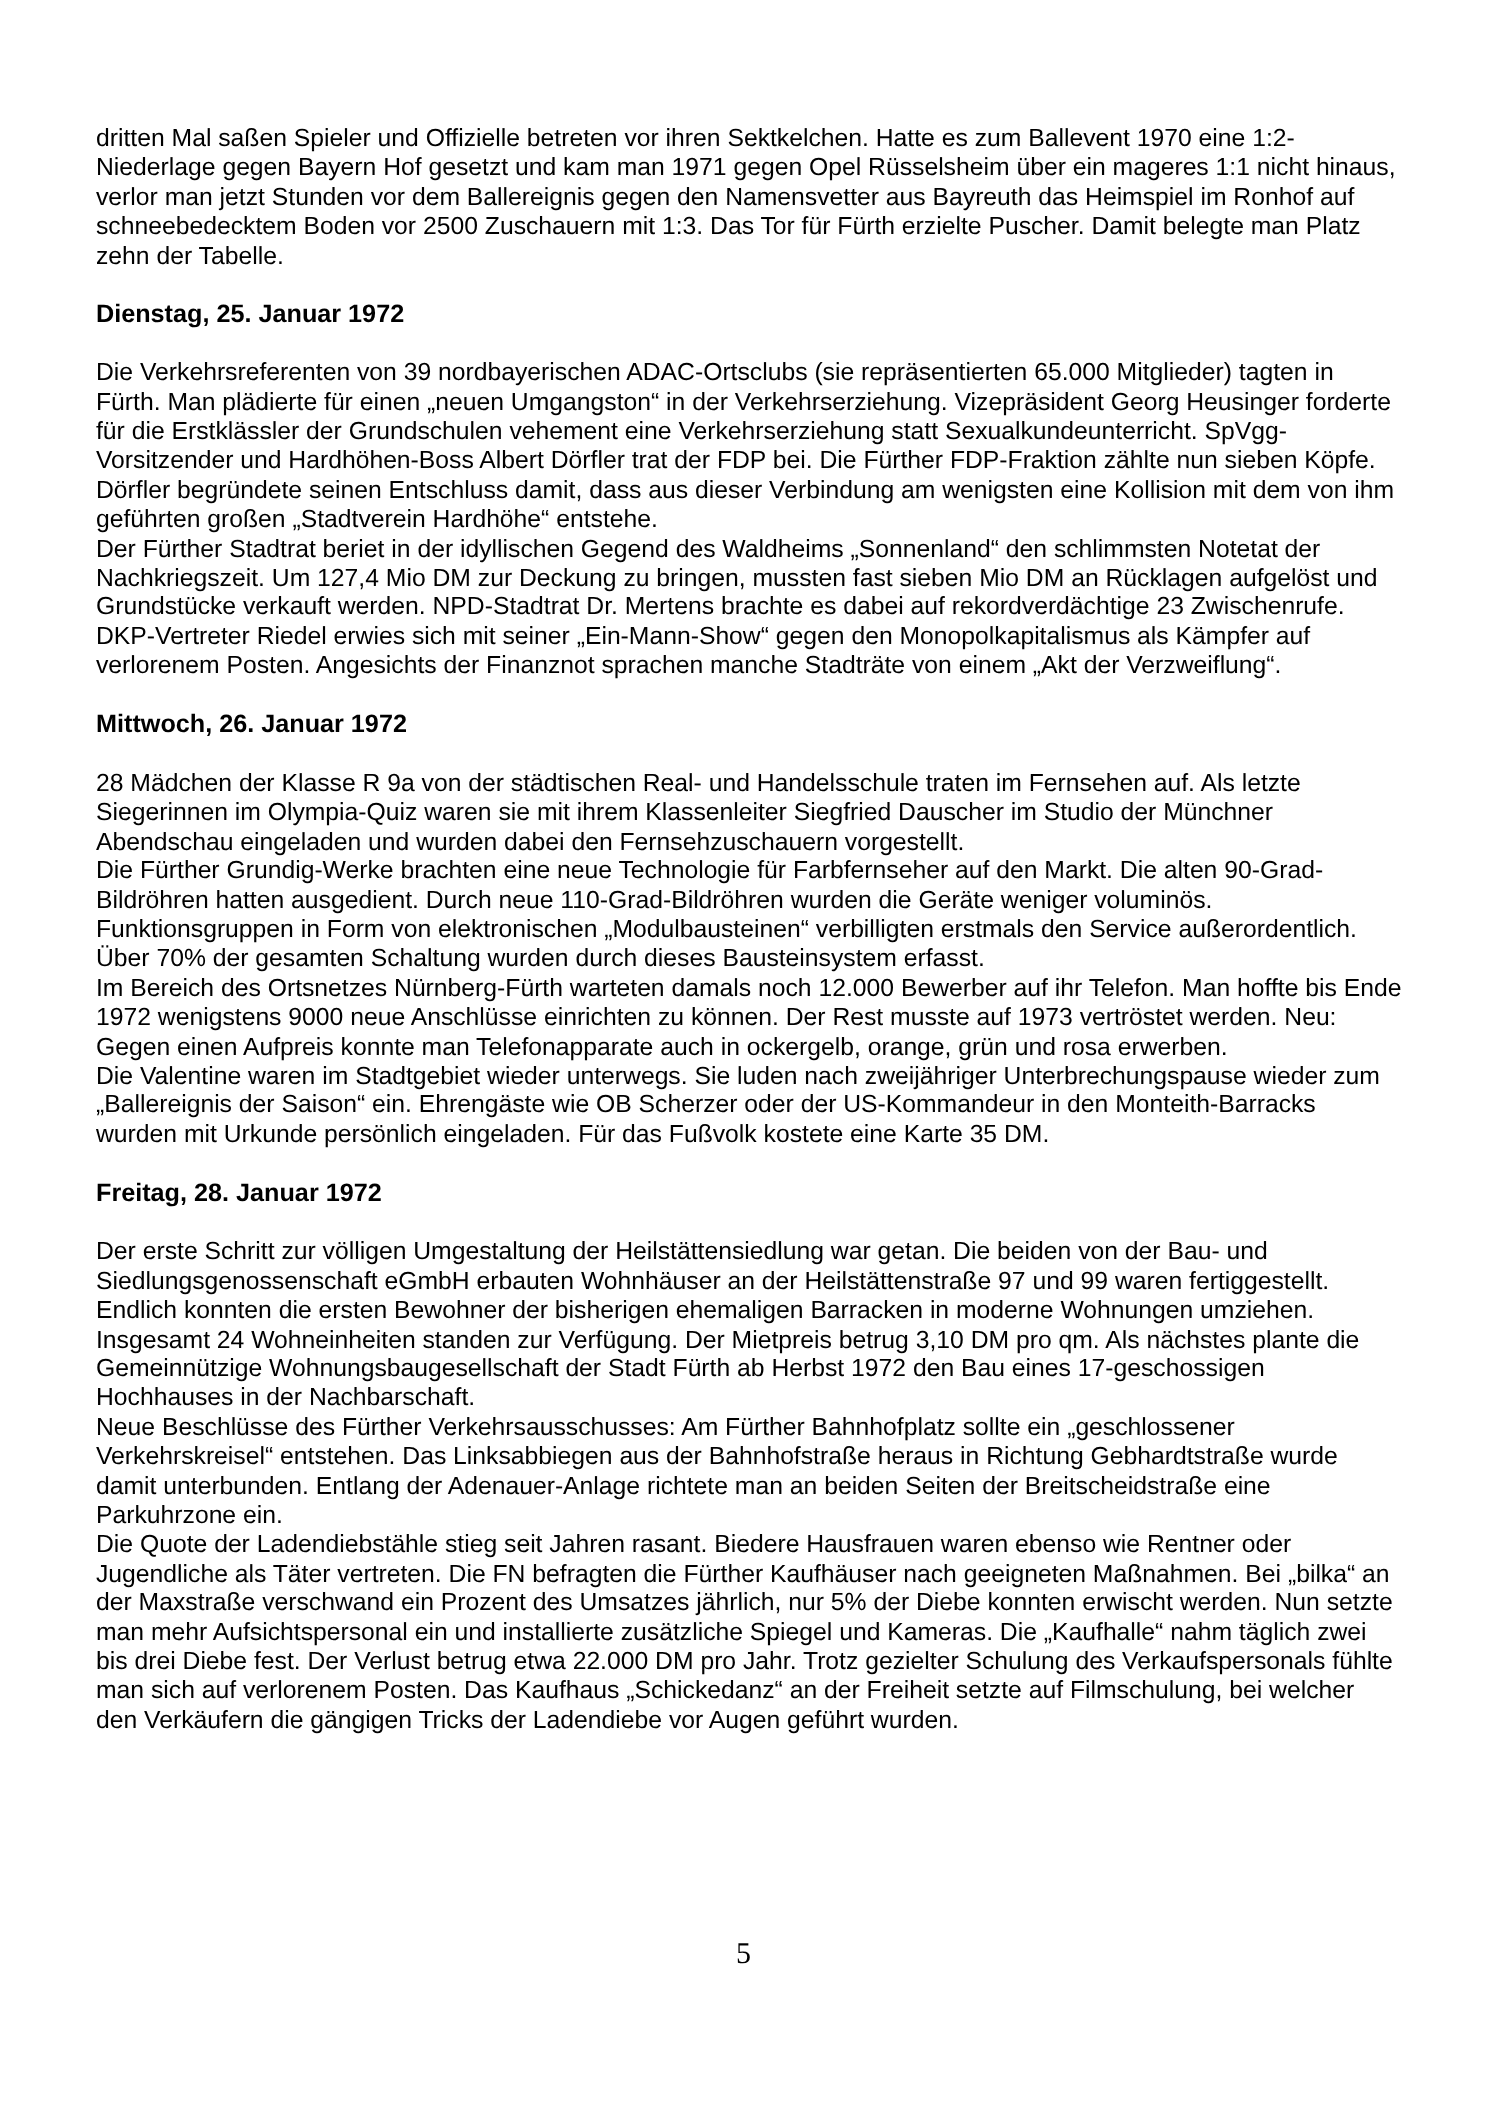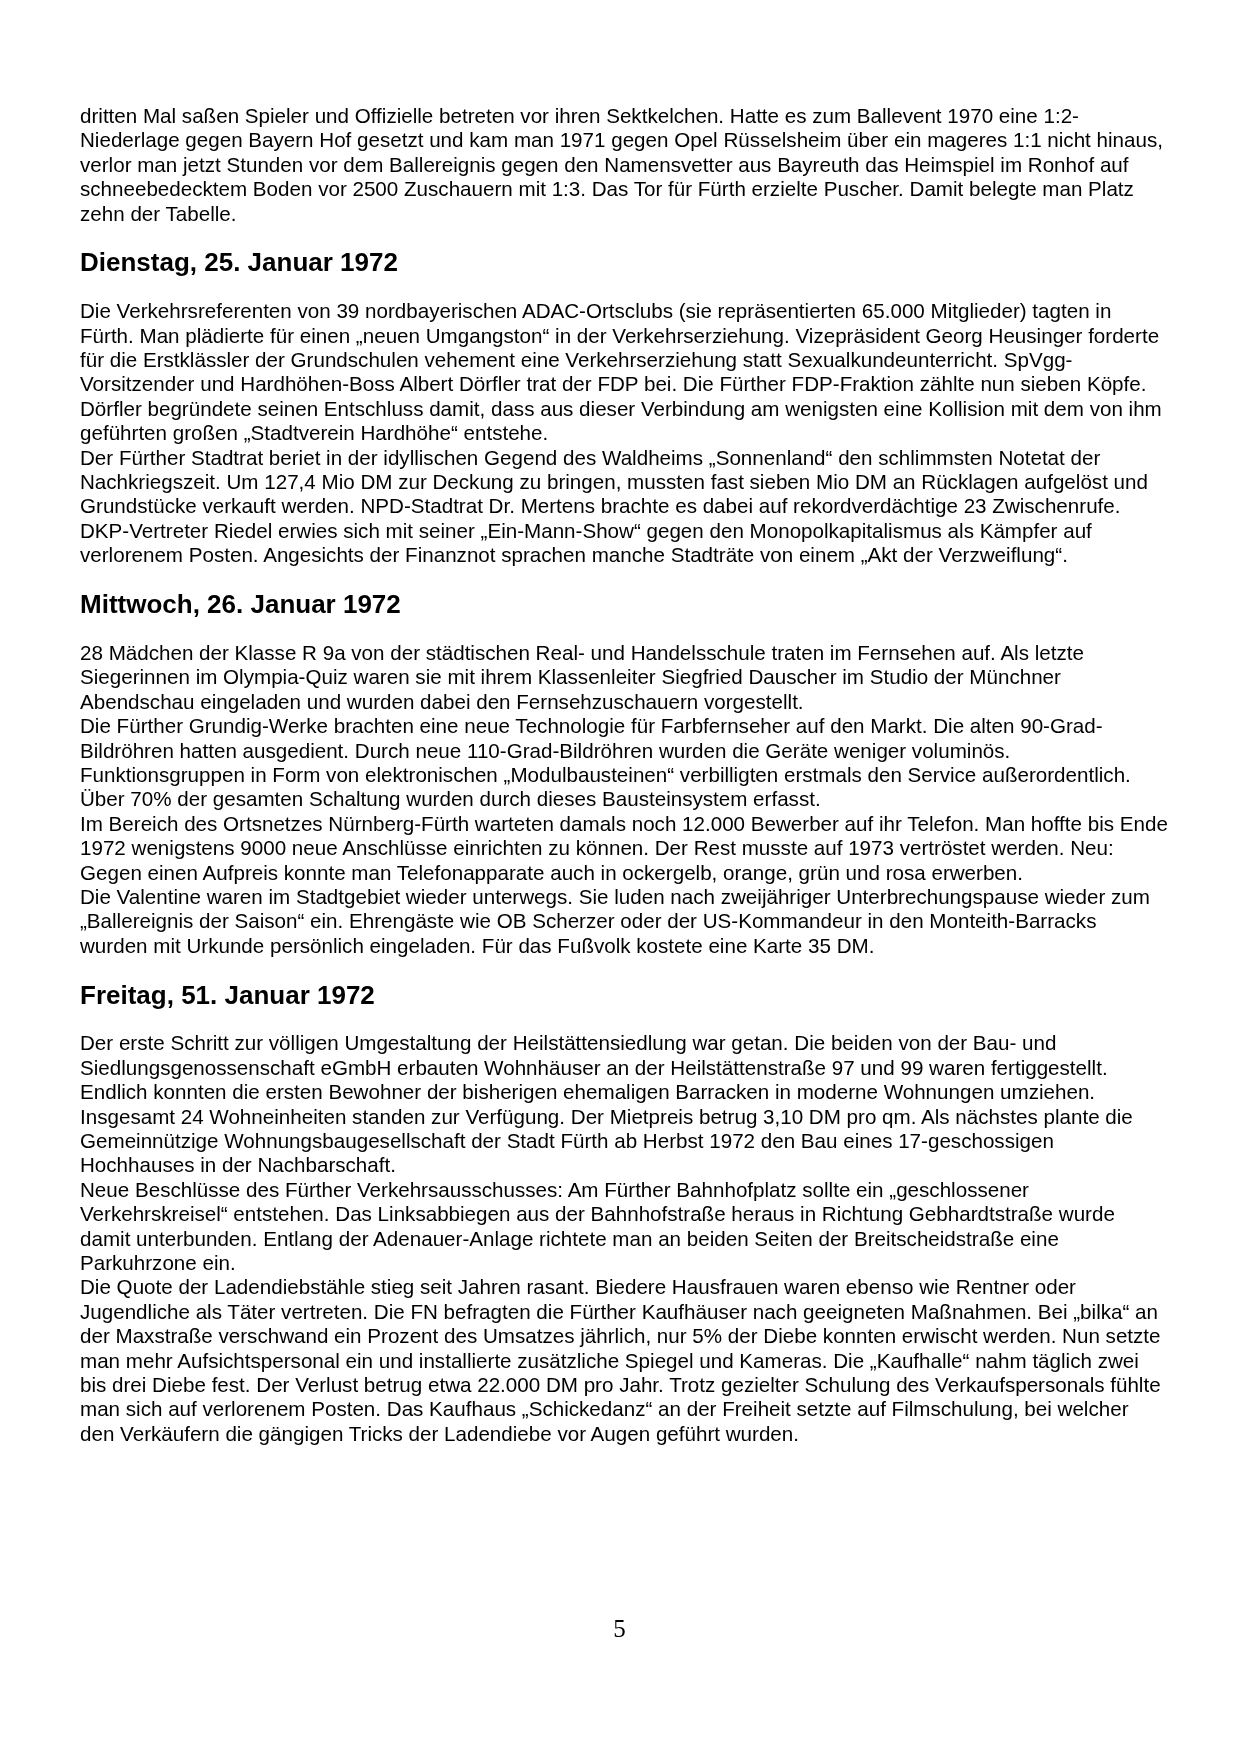--- a/index.html
+++ b/index.html
@@ -27,21 +27,21 @@
     text-align: left;
     margin-top: 18px;
   }
   .para {
     margin: 0;
     padding: 0;
   }
   .heading {
     margin: 24.4px 0 24.4px 0;
     padding: 0;
-    font-size: 26px;
+    font-size: 21px;
     line-height: 24.4px;
     font-weight: bold;
   }
   .page-number {
     position: absolute;
     left: 0;
     top: 1613px;
     width: 100%;
     text-align: center;
     font-family: "Liberation Serif", serif;
@@ -62,21 +62,21 @@
     <p class="para">Die Verkehrsreferenten von 39 nordbayerischen ADAC-Ortsclubs (sie repräsentierten 65.000 Mitglieder) tagten in Fürth. Man plädierte für einen „neuen Umgangston“ in der Verkehrserziehung. Vizepräsident Georg Heusinger forderte für die Erstklässler der Grundschulen vehement eine Verkehrserziehung statt Sexualkundeunterricht. SpVgg-Vorsitzender und Hardhöhen-Boss Albert Dörfler trat der FDP bei. Die Fürther FDP-Fraktion zählte nun sieben Köpfe. Dörfler begründete seinen Entschluss damit, dass aus dieser Verbindung am wenigsten eine Kollision mit dem von ihm geführten großen „Stadtverein Hardhöhe“ entstehe.</p>
     <p class="para">Der Fürther Stadtrat beriet in der idyllischen Gegend des Waldheims „Sonnenland“ den schlimmsten Notetat der Nachkriegszeit. Um 127,4 Mio DM zur Deckung zu bringen, mussten fast sieben Mio DM an Rücklagen aufgelöst und Grundstücke verkauft werden. NPD-Stadtrat Dr. Mertens brachte es dabei auf rekordverdächtige 23 Zwischenrufe. DKP-Vertreter Riedel erwies sich mit seiner „Ein-Mann-Show“ gegen den Monopolkapitalismus als Kämpfer auf verlorenem Posten. Angesichts der Finanznot sprachen manche Stadträte von einem „Akt der Verzweiflung“.</p>
 
     <h2 class="heading">Mittwoch, 26. Januar 1972</h2>
     <p class="para">28 Mädchen der Klasse R 9a von der städtischen Real- und Handelsschule traten im Fernsehen auf. Als letzte Siegerinnen im Olympia-Quiz waren sie mit ihrem Klassenleiter Siegfried Dauscher im Studio der Münchner Abendschau eingeladen und wurden dabei den Fernsehzuschauern vorgestellt.</p>
     <p class="para">Die Fürther Grundig-Werke brachten eine neue Technologie für Farbfernseher auf den Markt. Die alten 90-Grad-Bildröhren hatten ausgedient. Durch neue 110-Grad-Bildröhren wurden die Geräte weniger voluminös. Funktionsgruppen in Form von elektronischen „Modulbausteinen“ verbilligten erstmals den Service außerordentlich. Über 70% der gesamten Schaltung wurden durch dieses Bausteinsystem erfasst.</p>
 
     <p class="para">Im Bereich des Ortsnetzes Nürnberg-Fürth warteten damals noch 12.000 Bewerber auf ihr Telefon. Man hoffte bis Ende 1972 wenigstens 9000 neue Anschlüsse einrichten zu können. Der Rest musste auf 1973 vertröstet werden. Neu: Gegen einen Aufpreis konnte man Telefonapparate auch in ockergelb, orange, grün und rosa erwerben.</p>
     <p class="para">Die Valentine waren im Stadtgebiet wieder unterwegs. Sie luden nach zweijähriger Unterbrechungspause wieder zum „Ballereignis der Saison“ ein. Ehrengäste wie OB Scherzer oder der US-Kommandeur in den Monteith-Barracks wurden mit Urkunde persönlich eingeladen. Für das Fußvolk kostete eine Karte 35 DM.</p>
 
-    <h2 class="heading">Freitag, 51. Januar 1972</h2>
+    <h2 class="heading">Freitag, 28. Januar 1972</h2>
     <p class="para">Der erste Schritt zur völligen Umgestaltung der Heilstättensiedlung war getan. Die beiden von der Bau- und Siedlungsgenossenschaft eGmbH erbauten Wohnhäuser an der Heilstättenstraße 97 und 99 waren fertiggestellt. Endlich konnten die ersten Bewohner der bisherigen ehemaligen Barracken in moderne Wohnungen umziehen. Insgesamt 24 Wohneinheiten standen zur Verfügung. Der Mietpreis betrug 3,10 DM pro qm. Als nächstes plante die Gemeinnützige Wohnungsbaugesellschaft der Stadt Fürth ab Herbst 1972 den Bau eines 17-geschossigen Hochhauses in der Nachbarschaft.</p>
     <p class="para">Neue Beschlüsse des Fürther Verkehrsausschusses: Am Fürther Bahnhofplatz sollte ein „geschlossener Verkehrskreisel“ entstehen. Das Linksabbiegen aus der Bahnhofstraße heraus in Richtung Gebhardtstraße wurde damit unterbunden. Entlang der Adenauer-Anlage richtete man an beiden Seiten der Breitscheidstraße eine Parkuhrzone ein.</p>
 
     <p class="para">Die Quote der Ladendiebstähle stieg seit Jahren rasant. Biedere Hausfrauen waren ebenso wie Rentner oder Jugendliche als Täter vertreten. Die FN befragten die Fürther Kaufhäuser nach geeigneten Maßnahmen. Bei „bilka“ an der Maxstraße verschwand ein Prozent des Umsatzes jährlich, nur 5% der Diebe konnten erwischt werden. Nun setzte man mehr Aufsichtspersonal ein und installierte zusätzliche Spiegel und Kameras. Die „Kaufhalle“ nahm täglich zwei bis drei Diebe fest. Der Verlust betrug etwa 22.000 DM pro Jahr. Trotz gezielter Schulung des Verkaufspersonals fühlte man sich auf verlorenem Posten. Das Kaufhaus „Schickedanz“ an der Freiheit setzte auf Filmschulung, bei welcher den Verkäufern die gängigen Tricks der Ladendiebe vor Augen geführt wurden.</p>
 
   </div>
 
   <div class="page-number">5</div>
 </div>
 

